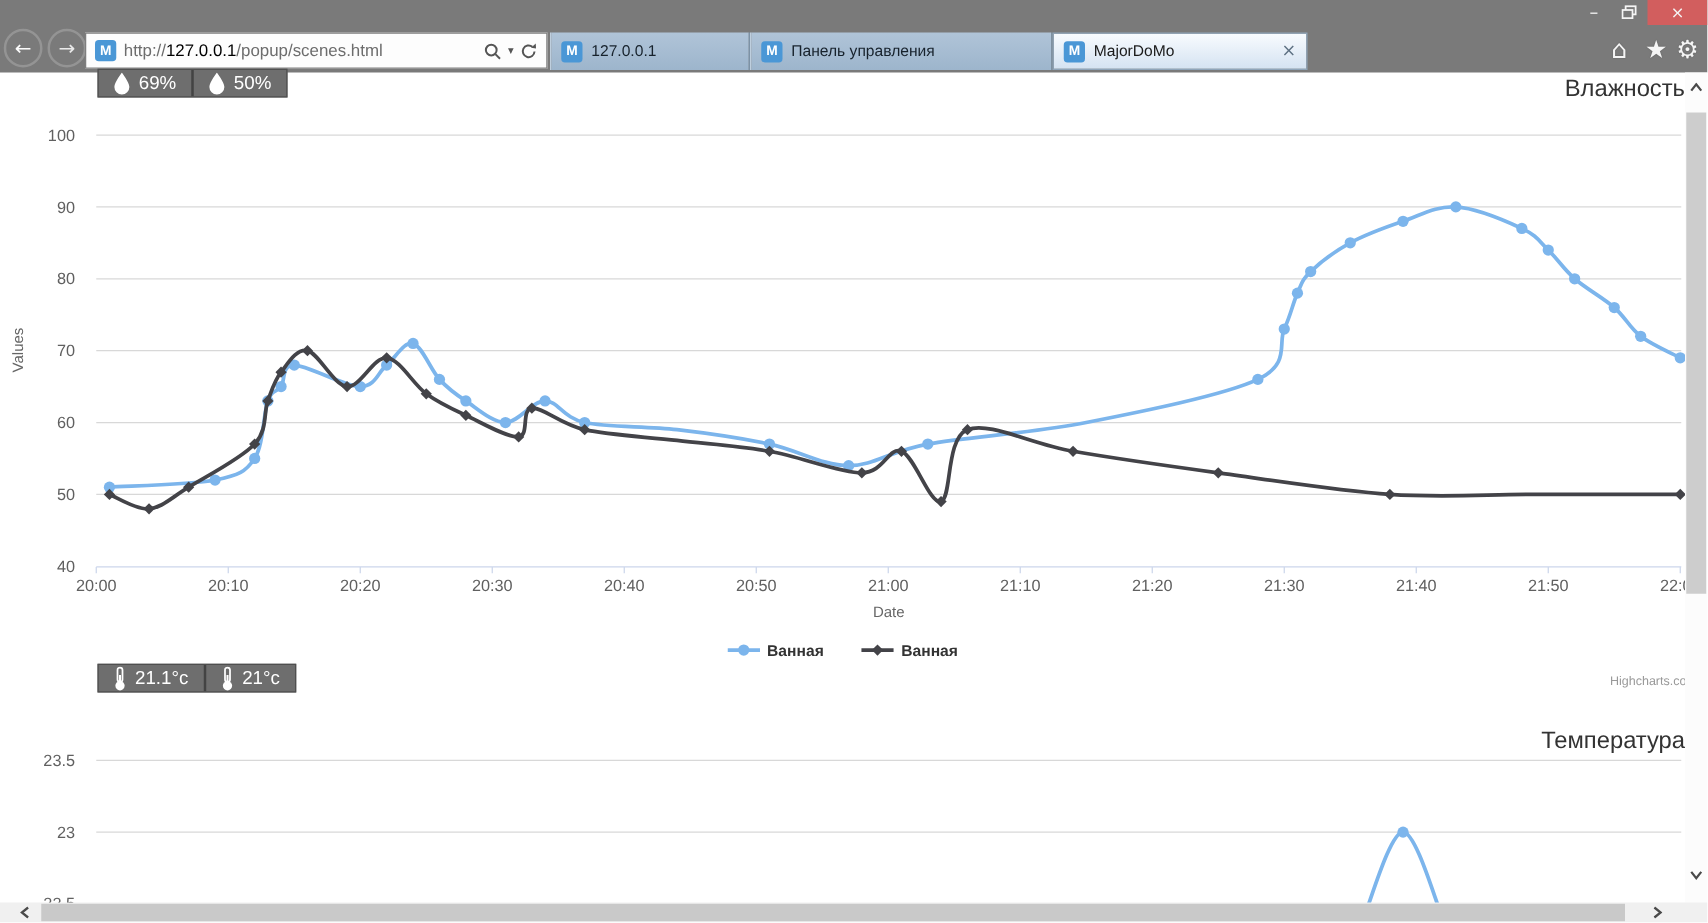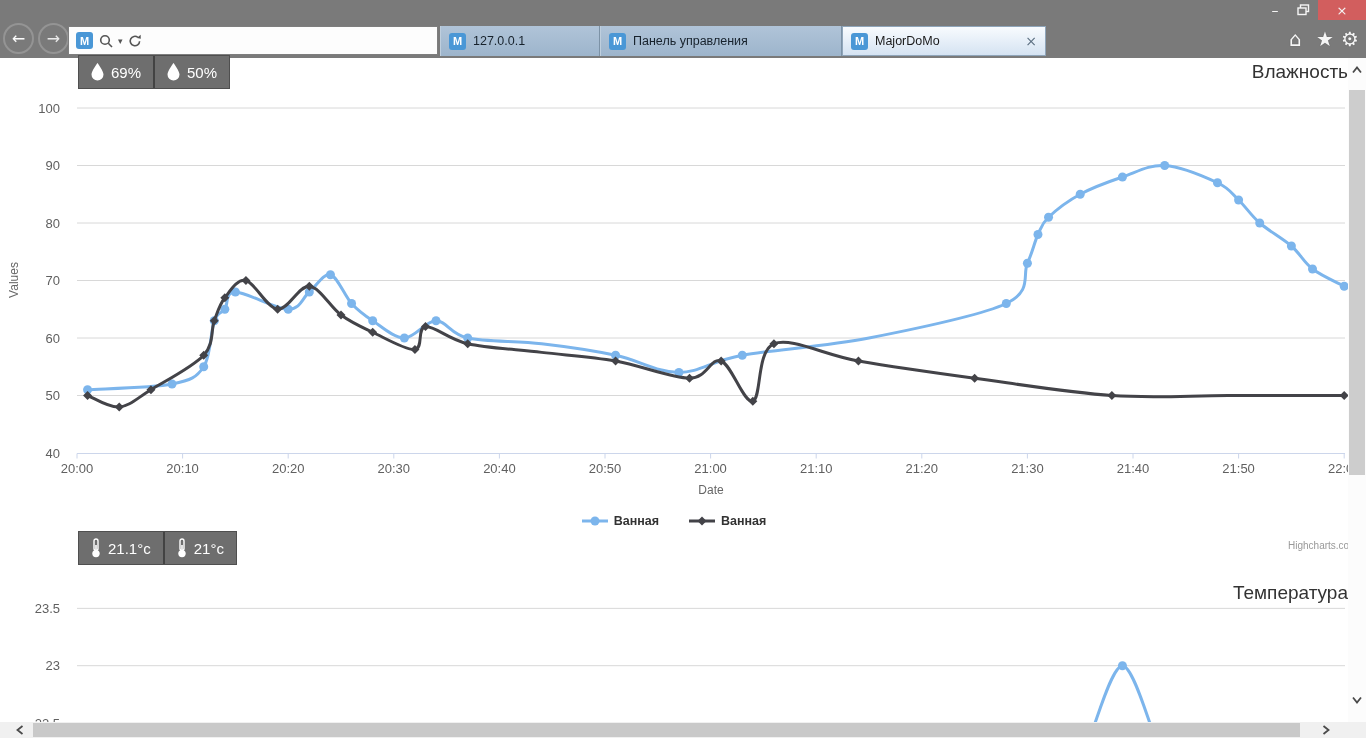--- a/index.html
+++ b/index.html
@@ -35,28 +35,28 @@
   .quick{position:absolute;top:27px;font-size:20px;color:#f5f5f5;text-shadow:0 0 1px #4e4e4e}
   #q-home{left:1289px}#q-star{left:1316px}#q-gear{left:1341px}
 
   
   #hum-svg{position:absolute;left:0;top:58px}
   #temp-svg{position:absolute;left:0;top:553px}
   svg text{font-family:"Liberation Sans",sans-serif}
   .chart-title{position:absolute;left:0;width:1348px;text-align:right;font-size:19px;color:#333}
   #title-hum{top:61px}
   #title-temp{top:582px}
-  .badges{position:absolute;left:78px;display:flex;align-items:stretch;background:#6e6e6e;border:1px solid #4f4f4f;height:34px}
+  .badges{position:absolute;left:78px;display:flex;align-items:stretch;background:#6e6e6e;border:1px solid #4f4f4f;height:23px}
   #badges-hum{top:55px}
   #badges-temp{top:531px}
   .badge{display:flex;align-items:center;gap:7px;padding:0 12px;color:#fff;font-size:15px}
   .badge + .badge{border-left:2px solid #434343}
   .legend{position:absolute;top:514px;left:0;width:1348px;display:flex;justify-content:center;align-items:center;gap:30px;
           font-size:12.5px;font-weight:bold;color:#333}
-  .legend-item{display:flex;align-items:center;gap:6px}
+  .legend-item{display:flex;gap:6px}
   .credits{position:absolute;top:540px;left:1288px;font-size:10px;color:#999}
 
   
   .vscroll{position:absolute;left:1348px;top:58px;width:18px;height:664px;background:#fcfcfc;z-index:20}
   .vthumb{position:absolute;left:1px;top:32px;width:16px;height:385px;background:#cdcdcd}
   .sarrow{position:absolute}
   #va-up{left:4px;top:8px}
   #va-down{left:4px;bottom:18px}
   .hscroll{position:absolute;left:0;top:722px;width:1348px;height:16px;background:#f0f0f0;z-index:20}
   .hthumb{position:absolute;left:33px;top:1px;width:1267px;height:14px;background:#c9c9c9}
@@ -84,20 +84,21 @@
 
   <div class="navbtn" id="btn-back">
     <span class="uicon">←</span>
   </div>
   <div class="navbtn" id="btn-fwd">
     <span class="uicon">→</span>
   </div>
 
   <div class="addressbar">
     <div class="favicon">M</div>
+    <div class="url"><span>http://</span><span class="host">127.0.0.1</span><span>/popup/scenes.html</span></div>
     <div class="addr-icons">
       <svg width="14" height="14">
         <circle cx="6" cy="6" r="4.3" fill="none" stroke="#555" stroke-width="1.6"></circle>
         <line x1="9.3" y1="9.3" x2="13" y2="13" stroke="#555" stroke-width="1.6"></line>
       </svg>
       <span class="caret uicon">▾</span>
       <svg width="14" height="14">
         <path d="M11.6 7.2 a4.7 4.7 0 1 1 -1.7 -3.8" fill="none" stroke="#555" stroke-width="1.6"></path>
         <path d="M12.6 0.8 L12.8 4.8 L8.9 4.1 Z" fill="#555"></path>
       </svg>

